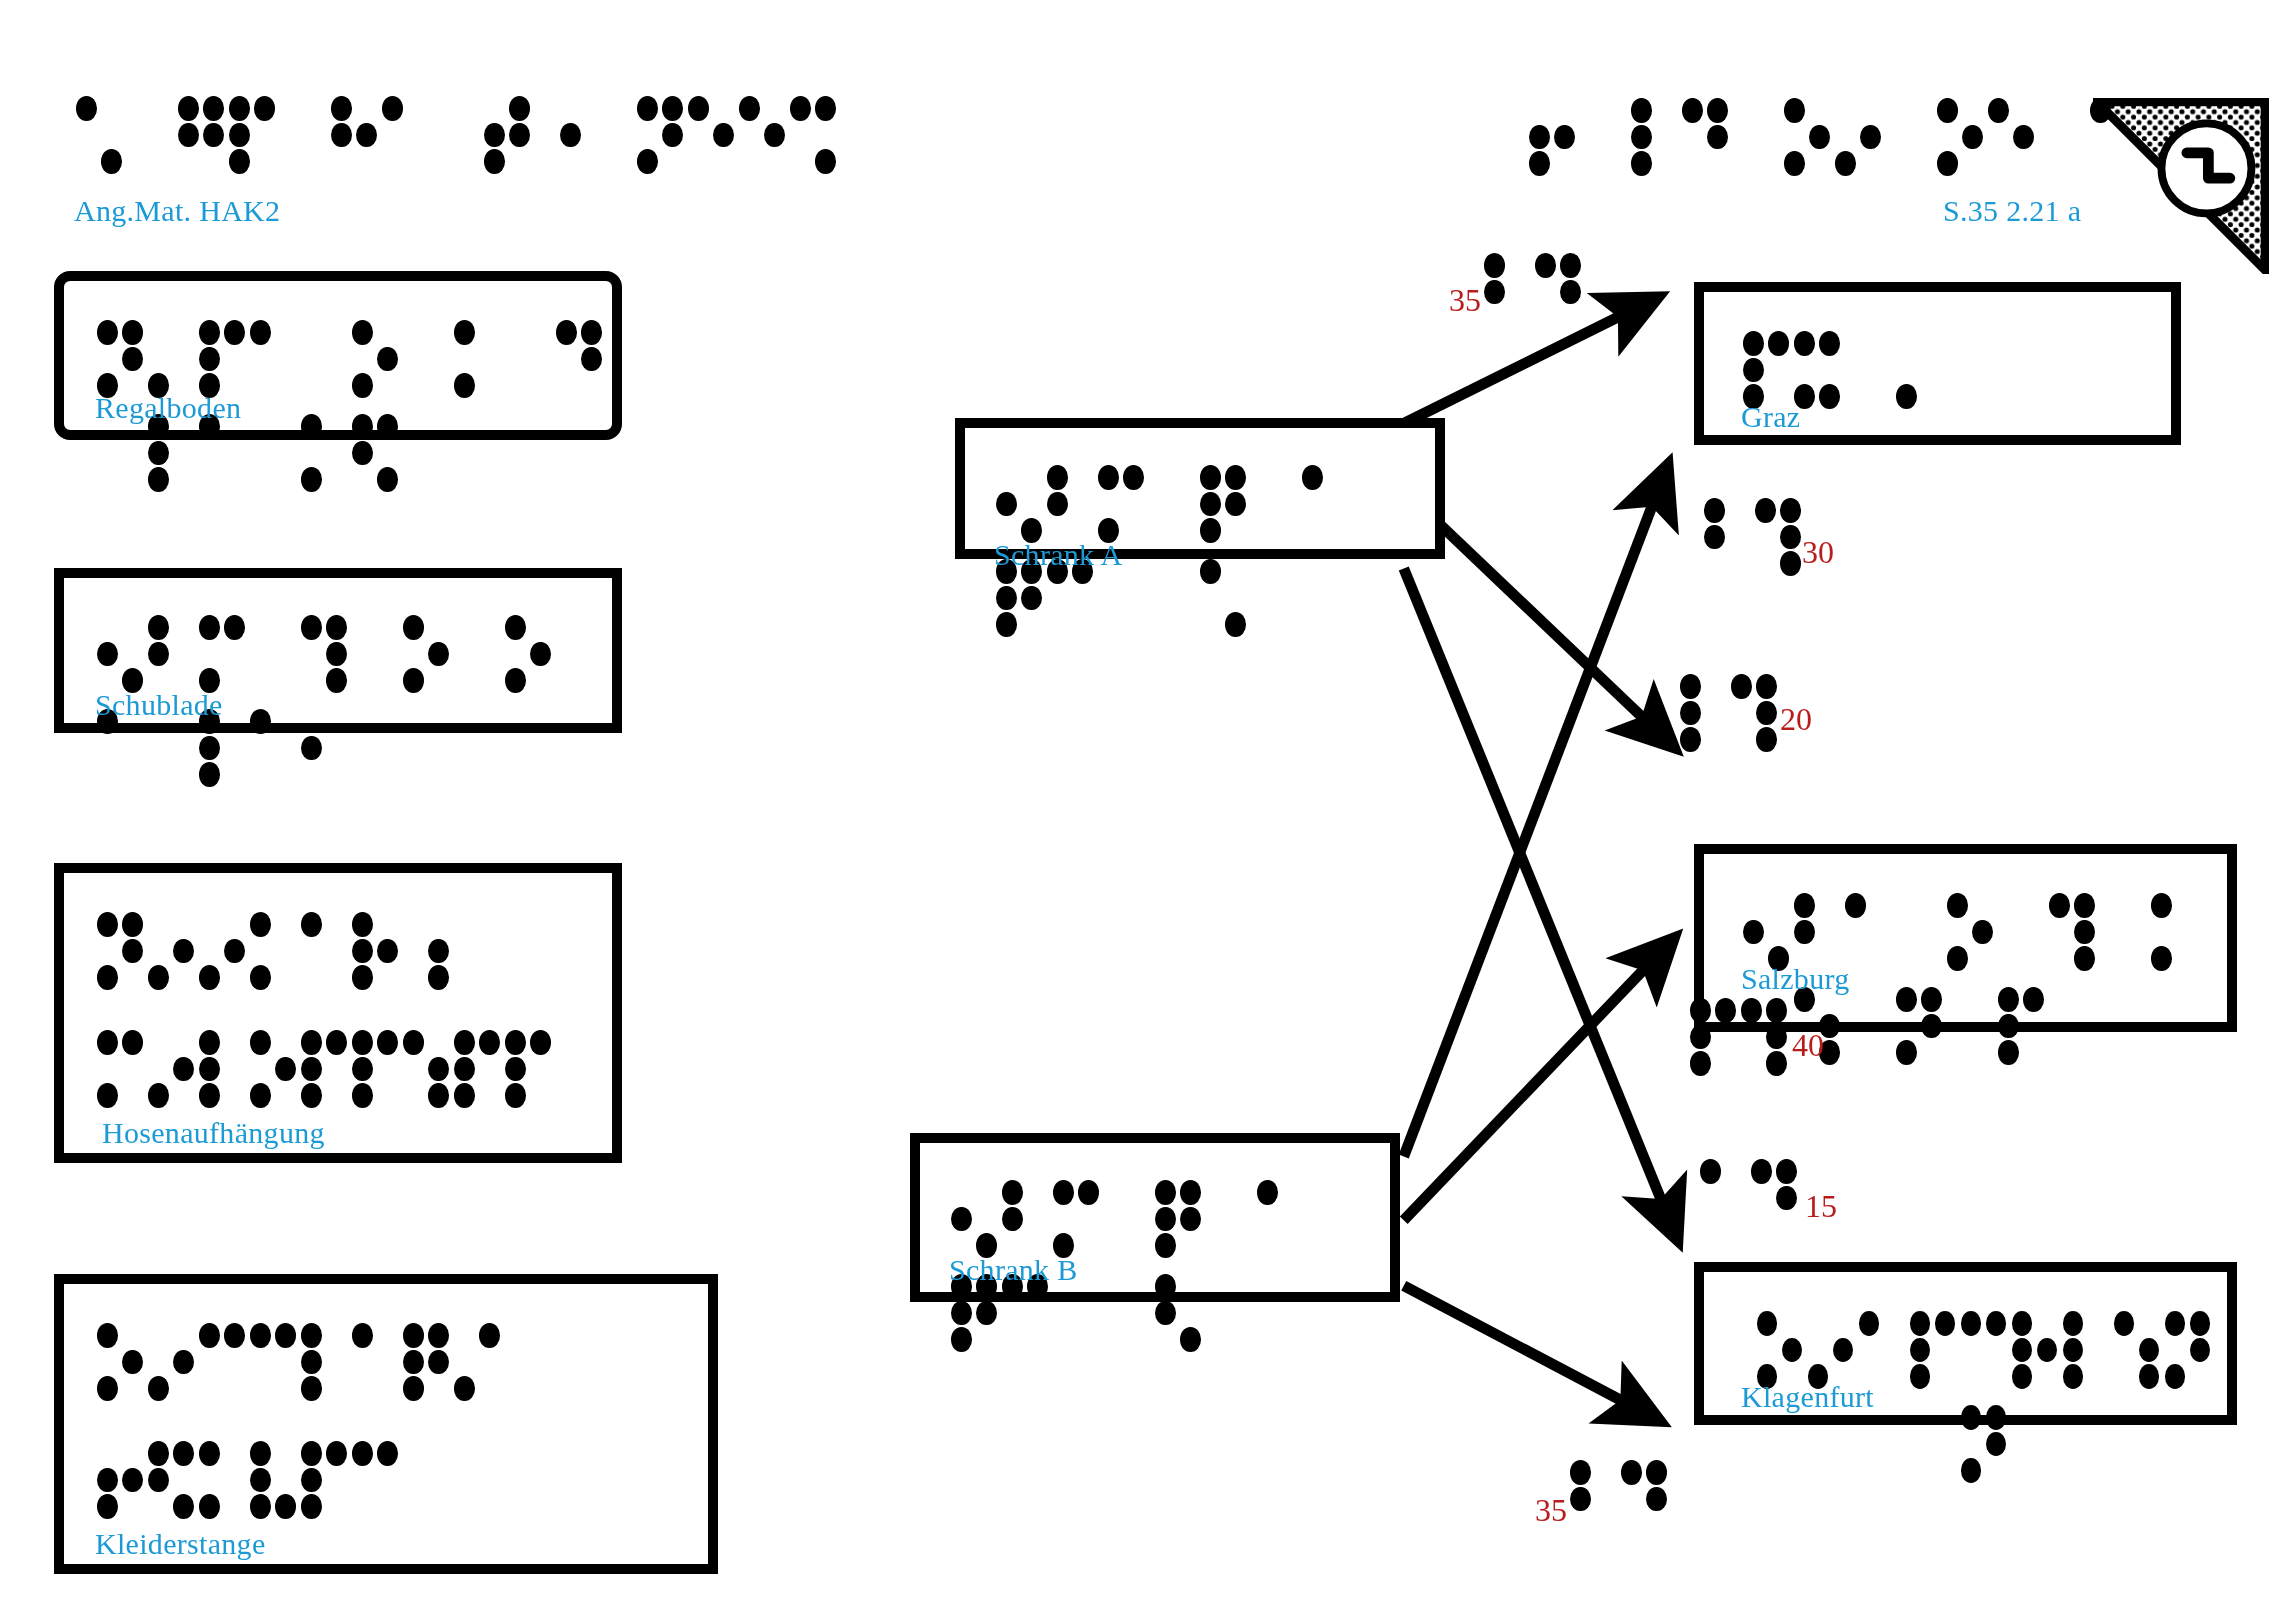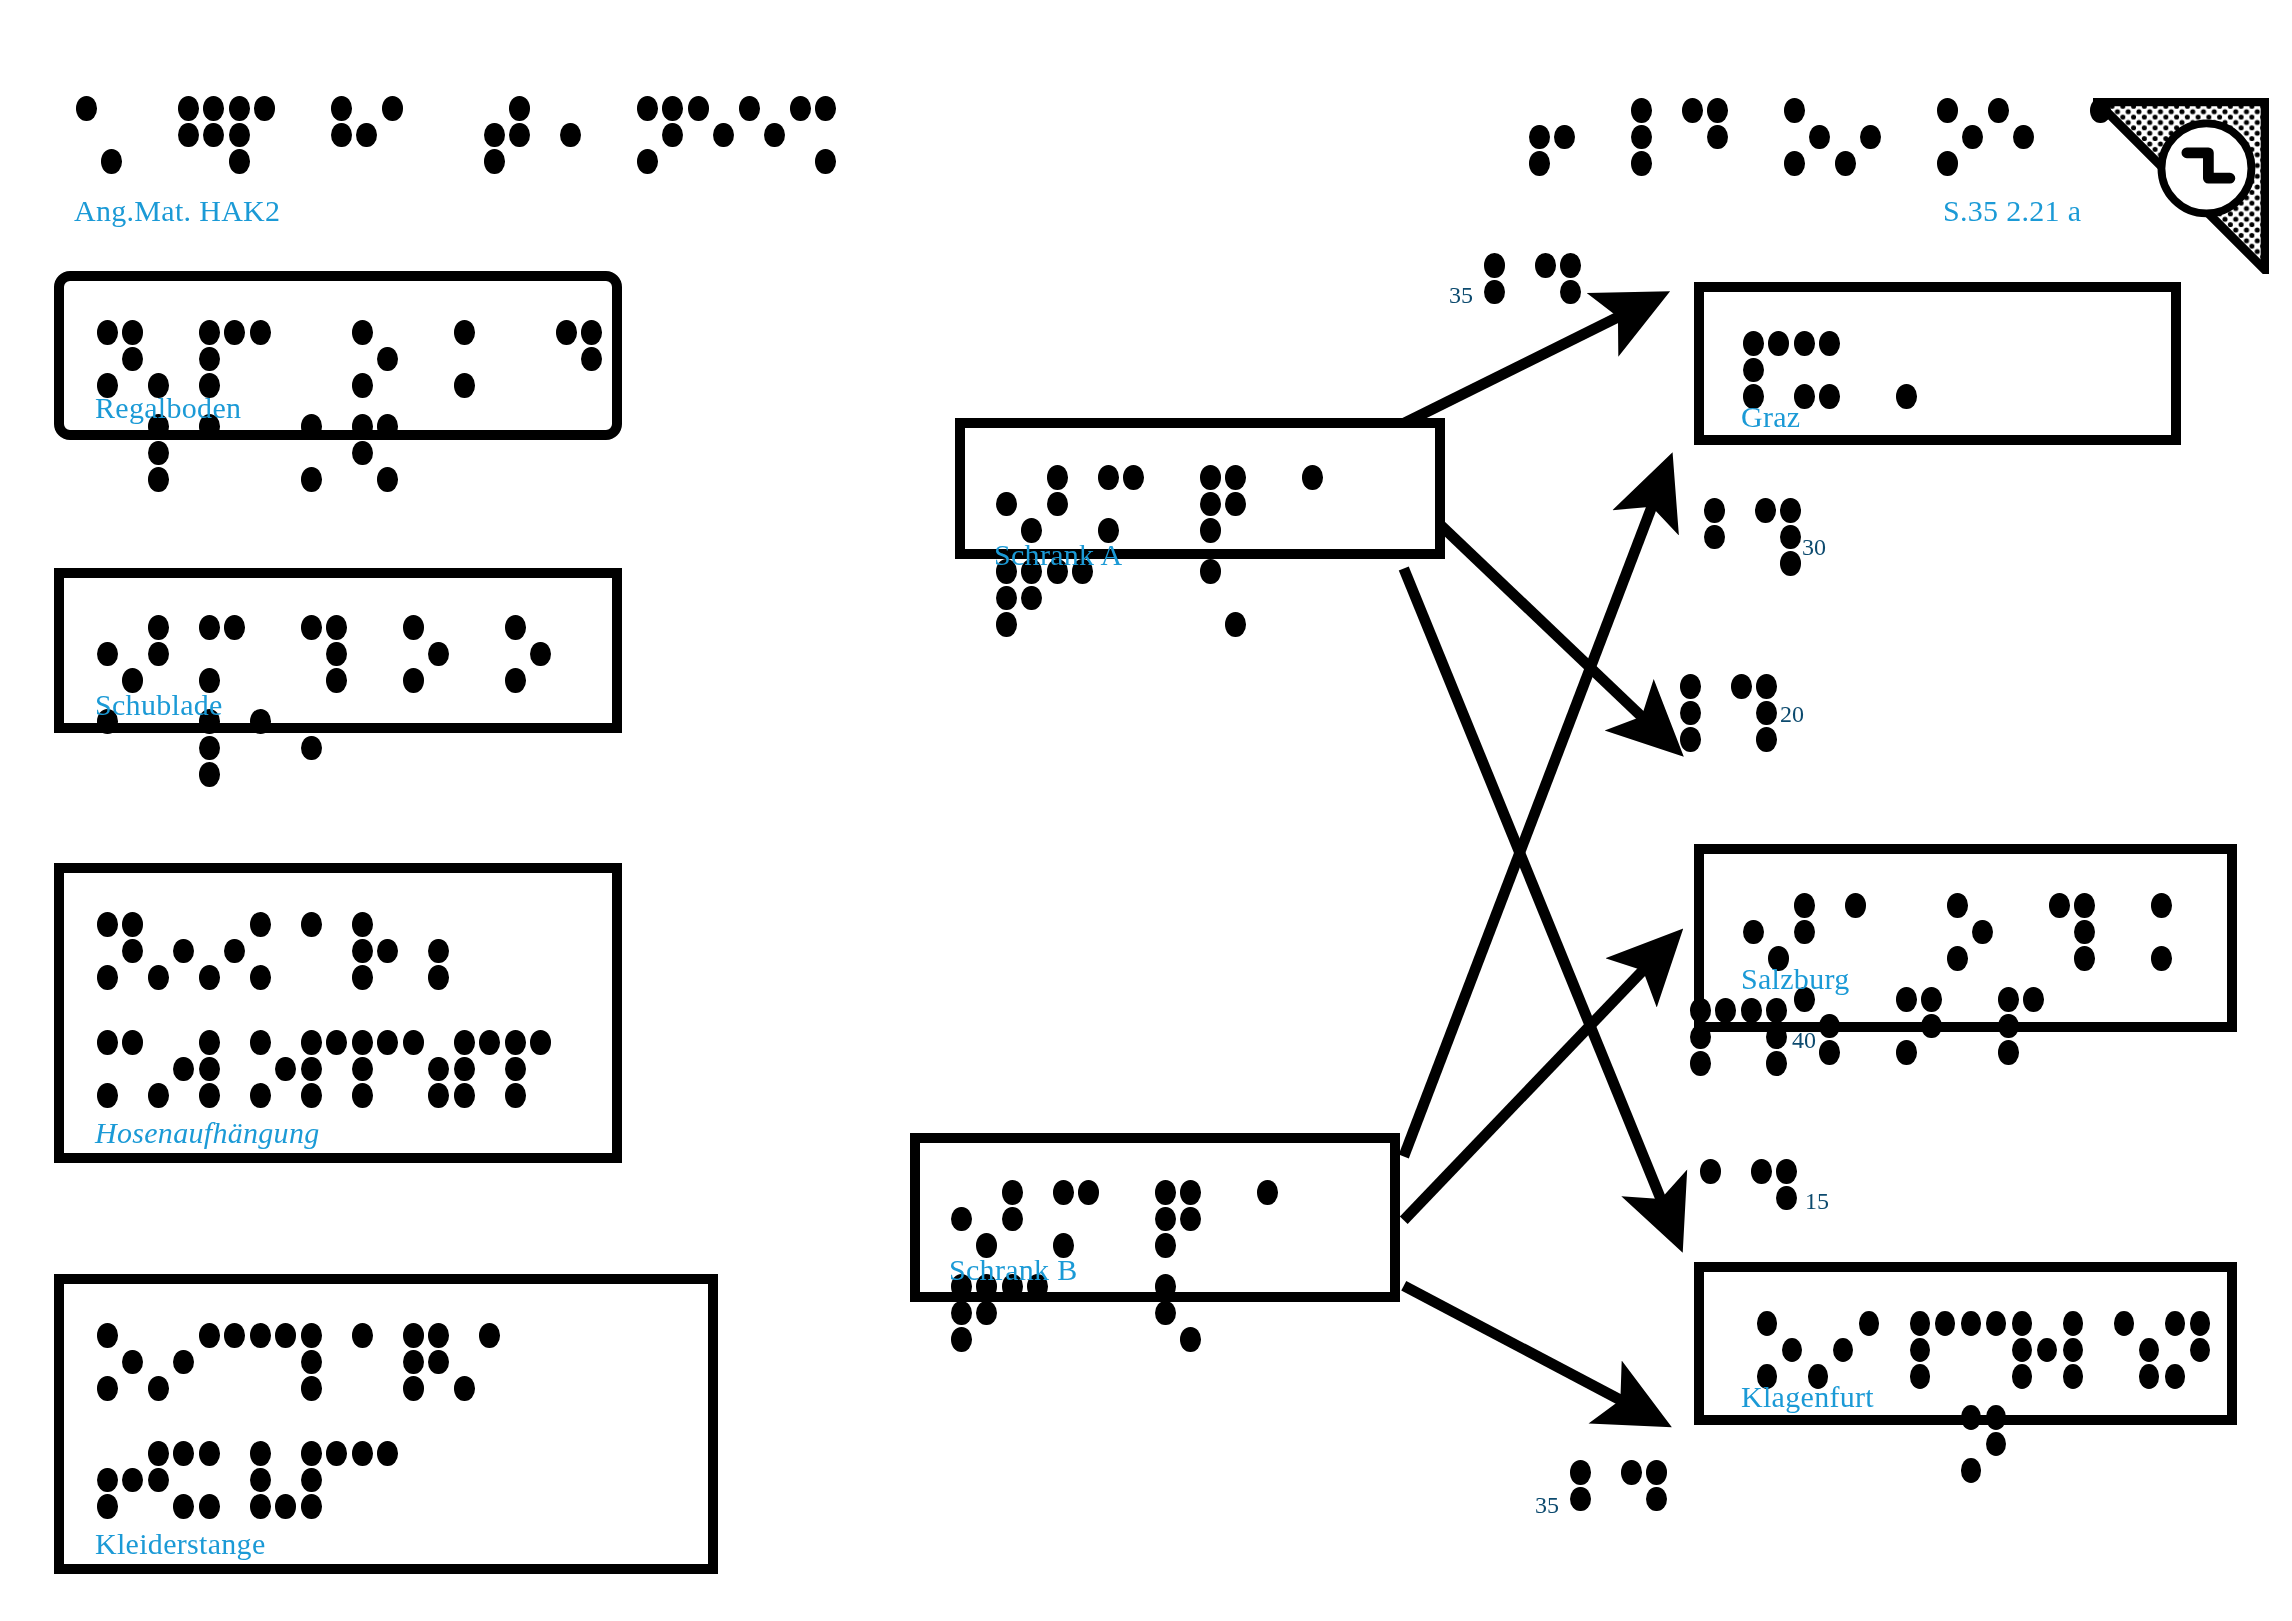--- a/index.html
+++ b/index.html
@@ -32,23 +32,23 @@
   .lbl{
     position:absolute;
     color:#1b9ad6;
     font-family:"Liberation Serif", serif;
     font-size:30px;
     white-space:nowrap;
     letter-spacing:0.3px;
   }
   .num{
     position:absolute;
-    color:#0c4a6e;
+    color:#b91c1c;
     font-family:"Liberation Serif", serif;
-    font-size:24px;
+    font-size:32px;
     white-space:nowrap;
   }
   svg.edges{position:absolute;left:0;top:0;width:2293px;height:1621px;pointer-events:none;}
   .corner-icon{position:absolute;}
 </style>
 </head>
 <body>
 
 <div class="stage">
 
@@ -81,21 +81,21 @@
   </div>
 
   <div class="box" style="left:54px;top:568px;width:568px;height:165px;">
     <div class="braille" id="lb1r0" style="left:31px;top:37px;"><span class="bcell"><span class="bdot c1 r2"></span><span class="bdot c2 r3"></span></span><span class="bcell"><span class="bdot c1 r1"></span><span class="bdot c1 r2"></span></span><span class="bcell"><span class="bdot c1 r1"></span><span class="bdot c1 r3"></span><span class="bdot c2 r1"></span></span><span class="bcell"></span><span class="bcell"><span class="bdot c1 r1"></span><span class="bdot c2 r1"></span><span class="bdot c2 r2"></span><span class="bdot c2 r3"></span></span><span class="bcell"></span><span class="bcell"><span class="bdot c1 r1"></span><span class="bdot c1 r3"></span><span class="bdot c2 r2"></span></span><span class="bcell"></span><span class="bcell"><span class="bdot c1 r1"></span><span class="bdot c1 r3"></span><span class="bdot c2 r2"></span></span><span class="bcell"></span><span class="bcell"><span class="bdot c1 r1"></span></span><span class="bcell"></span><span class="bcell"><span class="bdot c1 r1"></span><span class="bdot c1 r2"></span><span class="bdot c1 r3"></span></span><span class="bcell"><span class="bdot c1 r1"></span></span><span class="bcell"><span class="bdot c1 r2"></span></span></div>
     <div class="lbl" style="left:31px;top:110px;">Schublade</div>
   </div>
 
   <div class="box" style="left:54px;top:863px;width:568px;height:300px;">
     <div class="braille" id="lb2r0" style="left:31px;top:39px;"><span class="bcell"><span class="bdot c1 r1"></span><span class="bdot c1 r3"></span><span class="bdot c2 r1"></span><span class="bdot c2 r2"></span></span><span class="bcell"><span class="bdot c1 r3"></span><span class="bdot c2 r2"></span></span><span class="bcell"><span class="bdot c1 r3"></span><span class="bdot c2 r2"></span></span><span class="bcell"><span class="bdot c1 r1"></span><span class="bdot c1 r3"></span></span><span class="bcell"><span class="bdot c1 r1"></span></span><span class="bcell"><span class="bdot c1 r1"></span><span class="bdot c1 r2"></span><span class="bdot c1 r3"></span><span class="bdot c2 r2"></span></span><span class="bcell"><span class="bdot c2 r2"></span><span class="bdot c2 r3"></span></span></div>
     <div class="braille" id="lb2r1" style="left:31px;top:157px;"><span class="bcell"><span class="bdot c1 r1"></span><span class="bdot c1 r3"></span><span class="bdot c2 r1"></span></span><span class="bcell"><span class="bdot c1 r3"></span><span class="bdot c2 r2"></span></span><span class="bcell"><span class="bdot c1 r1"></span><span class="bdot c1 r2"></span><span class="bdot c1 r3"></span></span><span class="bcell"><span class="bdot c1 r1"></span><span class="bdot c1 r3"></span><span class="bdot c2 r2"></span></span><span class="bcell"><span class="bdot c1 r1"></span><span class="bdot c1 r2"></span><span class="bdot c1 r3"></span><span class="bdot c2 r1"></span></span><span class="bcell"><span class="bdot c1 r1"></span><span class="bdot c1 r2"></span><span class="bdot c1 r3"></span><span class="bdot c2 r1"></span></span><span class="bcell"><span class="bdot c1 r1"></span><span class="bdot c2 r2"></span><span class="bdot c2 r3"></span></span><span class="bcell"><span class="bdot c1 r1"></span><span class="bdot c1 r2"></span><span class="bdot c1 r3"></span><span class="bdot c2 r1"></span></span><span class="bcell"><span class="bdot c1 r1"></span><span class="bdot c1 r2"></span><span class="bdot c1 r3"></span><span class="bdot c2 r1"></span></span></div>
-    <div class="lbl" style="left:31px;top:243px;font-style:italic;">Hosenaufhängung</div>
+    <div class="lbl" style="left:38px;top:243px;">Hosenaufhängung</div>
   </div>
 
   <div class="box" style="left:54px;top:1274px;width:664px;height:300px;">
     <div class="braille" id="lb3r0" style="left:31px;top:39px;"><span class="bcell"><span class="bdot c1 r1"></span><span class="bdot c1 r3"></span><span class="bdot c2 r2"></span></span><span class="bcell"><span class="bdot c1 r3"></span><span class="bdot c2 r2"></span></span><span class="bcell"><span class="bdot c1 r1"></span><span class="bdot c2 r1"></span></span><span class="bcell"><span class="bdot c1 r1"></span><span class="bdot c2 r1"></span></span><span class="bcell"><span class="bdot c1 r1"></span><span class="bdot c1 r2"></span><span class="bdot c1 r3"></span></span><span class="bcell"><span class="bdot c1 r1"></span></span><span class="bcell"><span class="bdot c1 r1"></span><span class="bdot c1 r2"></span><span class="bdot c1 r3"></span><span class="bdot c2 r1"></span><span class="bdot c2 r2"></span></span><span class="bcell"><span class="bdot c1 r3"></span><span class="bdot c2 r1"></span></span></div>
     <div class="braille" id="lb3r1" style="left:31px;top:157px;"><span class="bcell"><span class="bdot c1 r2"></span><span class="bdot c1 r3"></span><span class="bdot c2 r2"></span></span><span class="bcell"><span class="bdot c1 r1"></span><span class="bdot c1 r2"></span><span class="bdot c2 r1"></span><span class="bdot c2 r3"></span></span><span class="bcell"><span class="bdot c1 r1"></span><span class="bdot c1 r3"></span></span><span class="bcell"><span class="bdot c1 r1"></span><span class="bdot c1 r2"></span><span class="bdot c1 r3"></span><span class="bdot c2 r3"></span></span><span class="bcell"><span class="bdot c1 r1"></span><span class="bdot c1 r2"></span><span class="bdot c1 r3"></span><span class="bdot c2 r1"></span></span><span class="bcell"><span class="bdot c1 r1"></span><span class="bdot c2 r1"></span></span></div>
     <div class="lbl" style="left:31px;top:243px;">Kleiderstange</div>
   </div>
 
   <svg class="edges" aria-hidden="true" viewBox="0 0 2339 1654" width="2293" height="1621">
     <defs>

